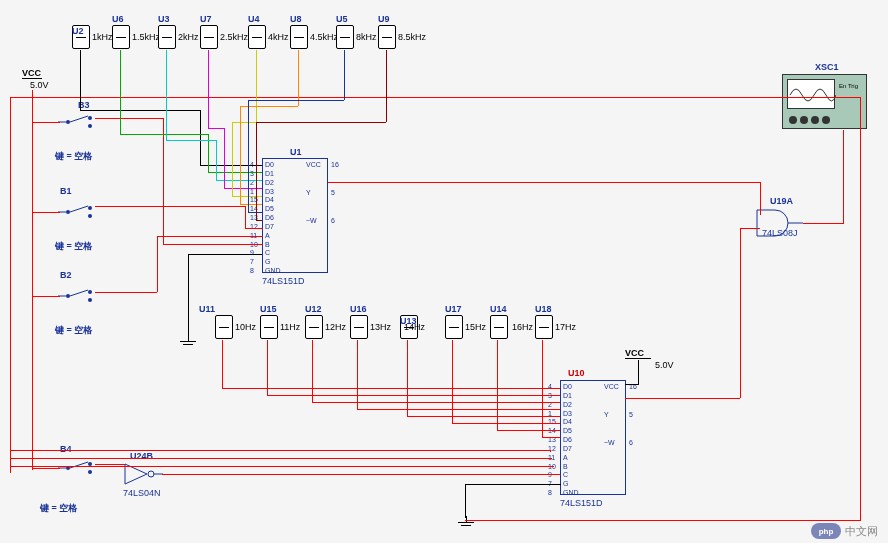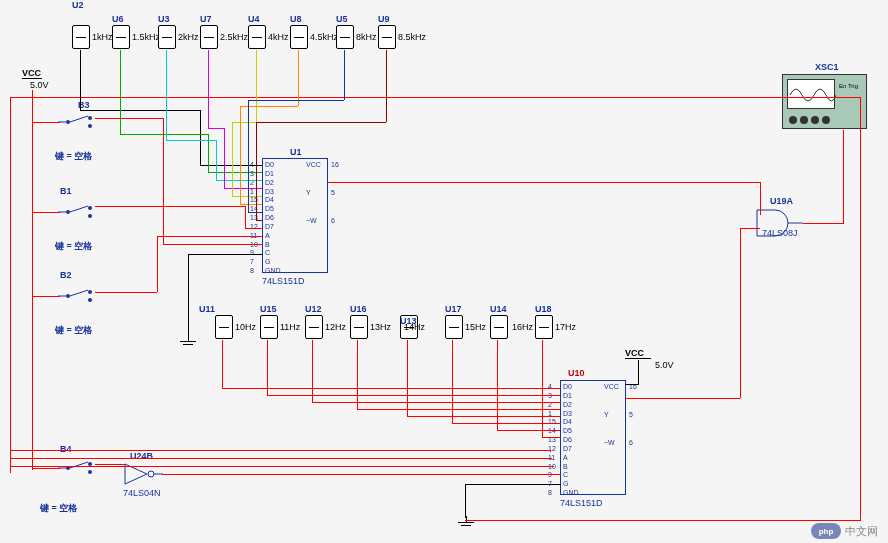--- a/index.html
+++ b/index.html
@@ -34,21 +34,21 @@
 </style>
 </head>
 <body>
 
 <div class="lbl" style="left:22px;top:68px;font-weight:bold">VCC</div>
 <div class="lbl" style="left:30px;top:80px">5.0V</div>
 <div class="w wh wire-k" style="left:22px;top:78px;width:20px"></div>
 
 <div>
 <div class="src" style="left:72px;top:25px"></div>
-<div class="lbl blue" style="left:72px;top:0">U2</div>
+<div class="lbl blue" style="left:72px;top:26px">U2</div>
 <div class="lbl" style="left:92px;top:32px">1kHz</div>
 <div class="src" style="left:112px;top:25px"></div>
 <div class="lbl blue" style="left:112px;top:14px">U6</div>
 <div class="lbl" style="left:132px;top:32px">1.5kHz</div>
 <div class="src" style="left:158px;top:25px"></div>
 <div class="lbl blue" style="left:158px;top:14px">U3</div>
 <div class="lbl" style="left:178px;top:32px">2kHz</div>
 <div class="src" style="left:200px;top:25px"></div>
 <div class="lbl blue" style="left:200px;top:14px">U7</div>
 <div class="lbl" style="left:220px;top:32px">2.5kHz</div>

